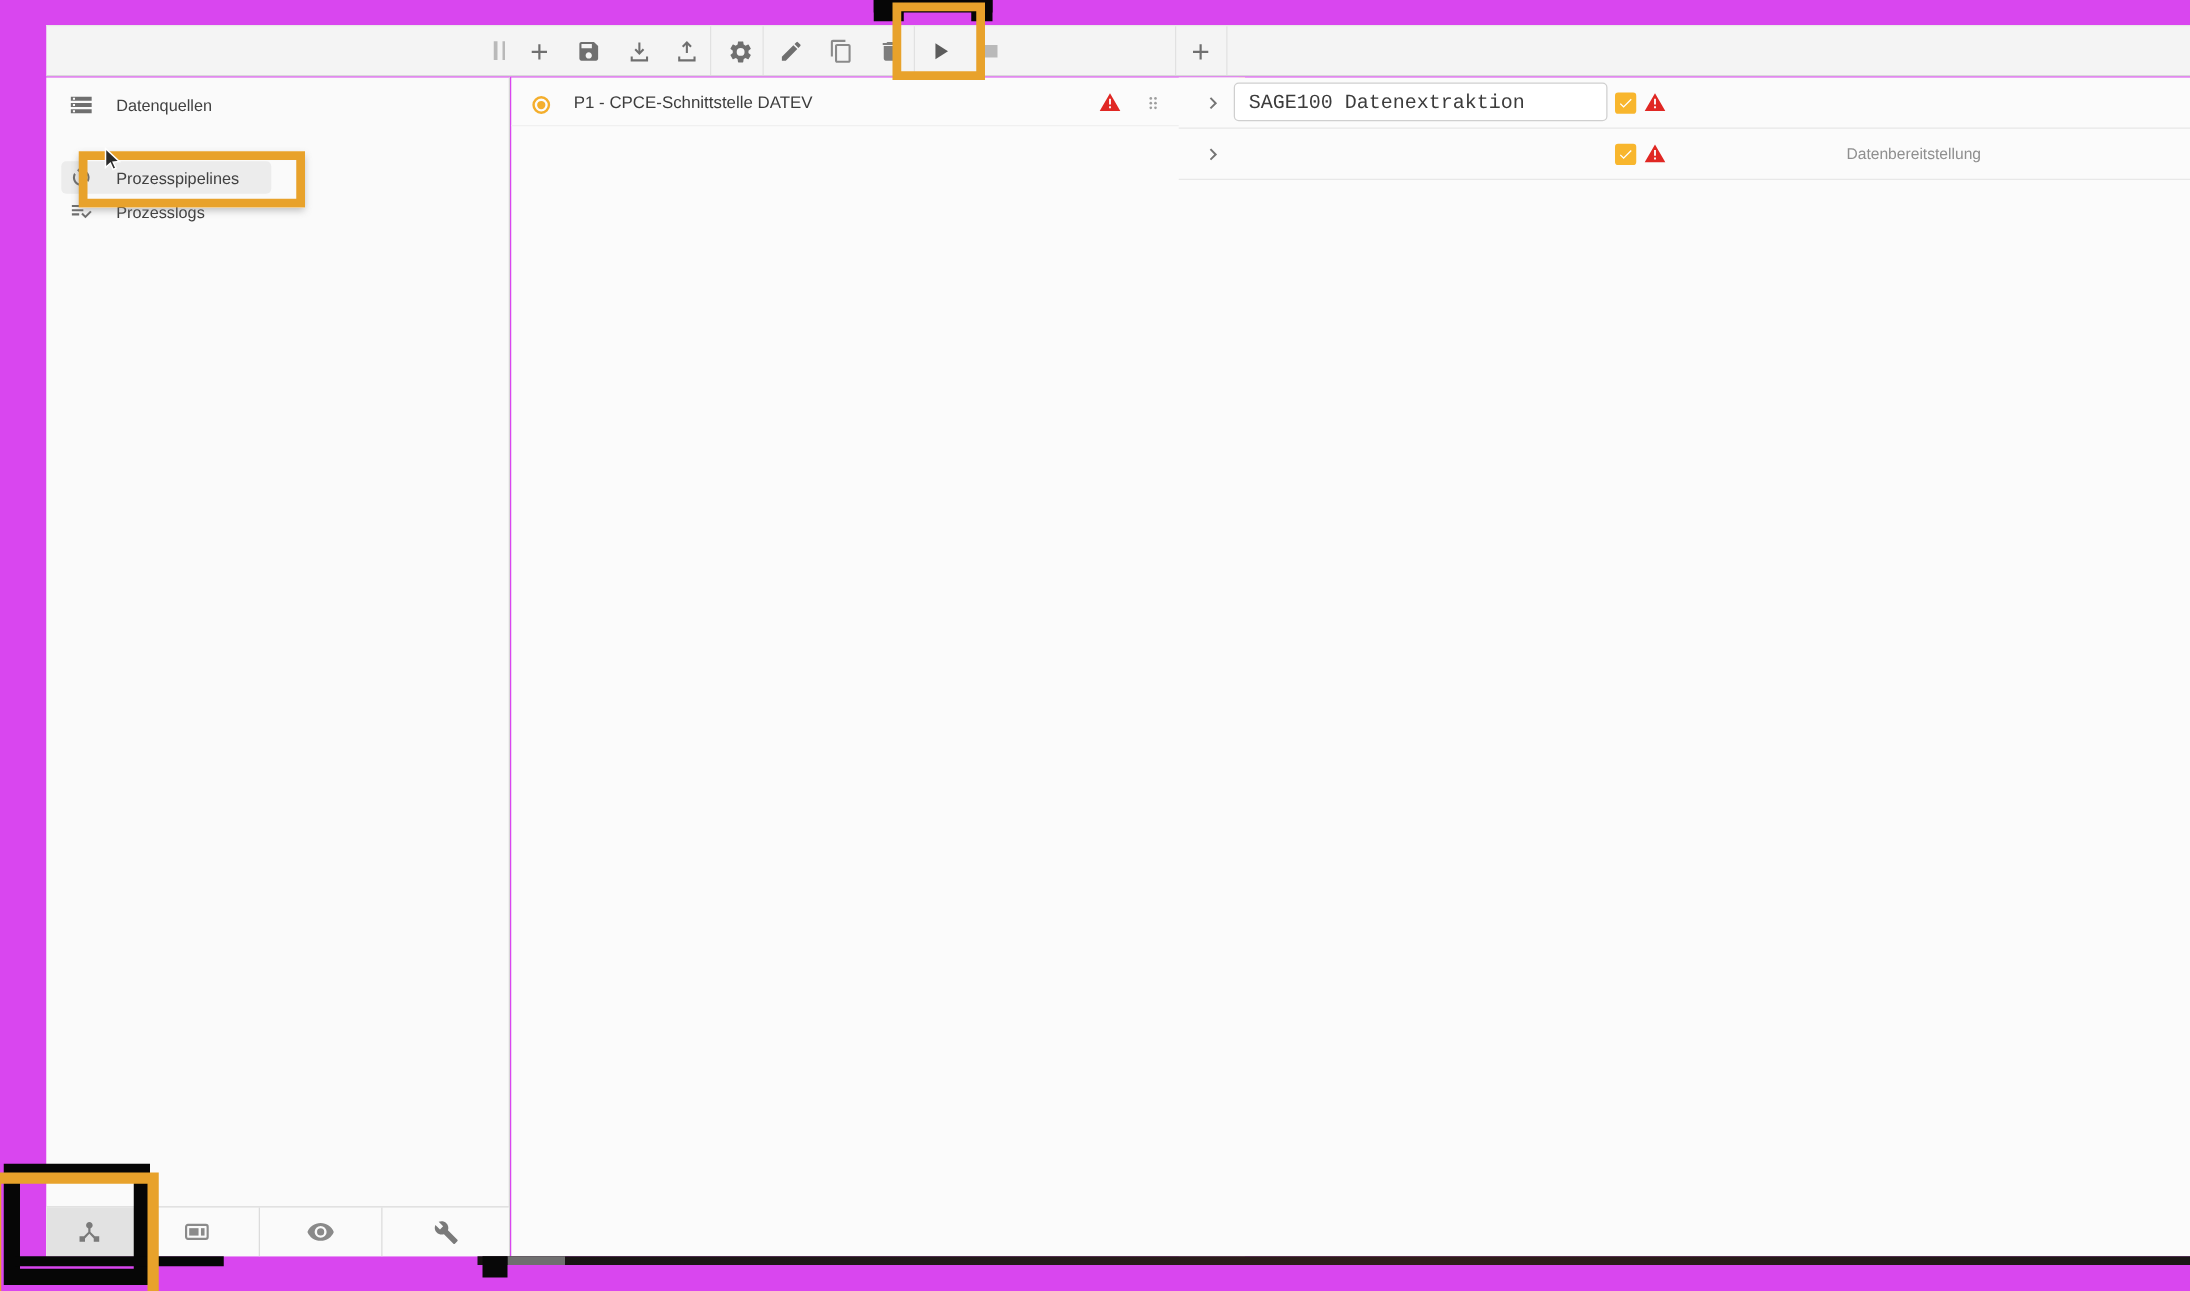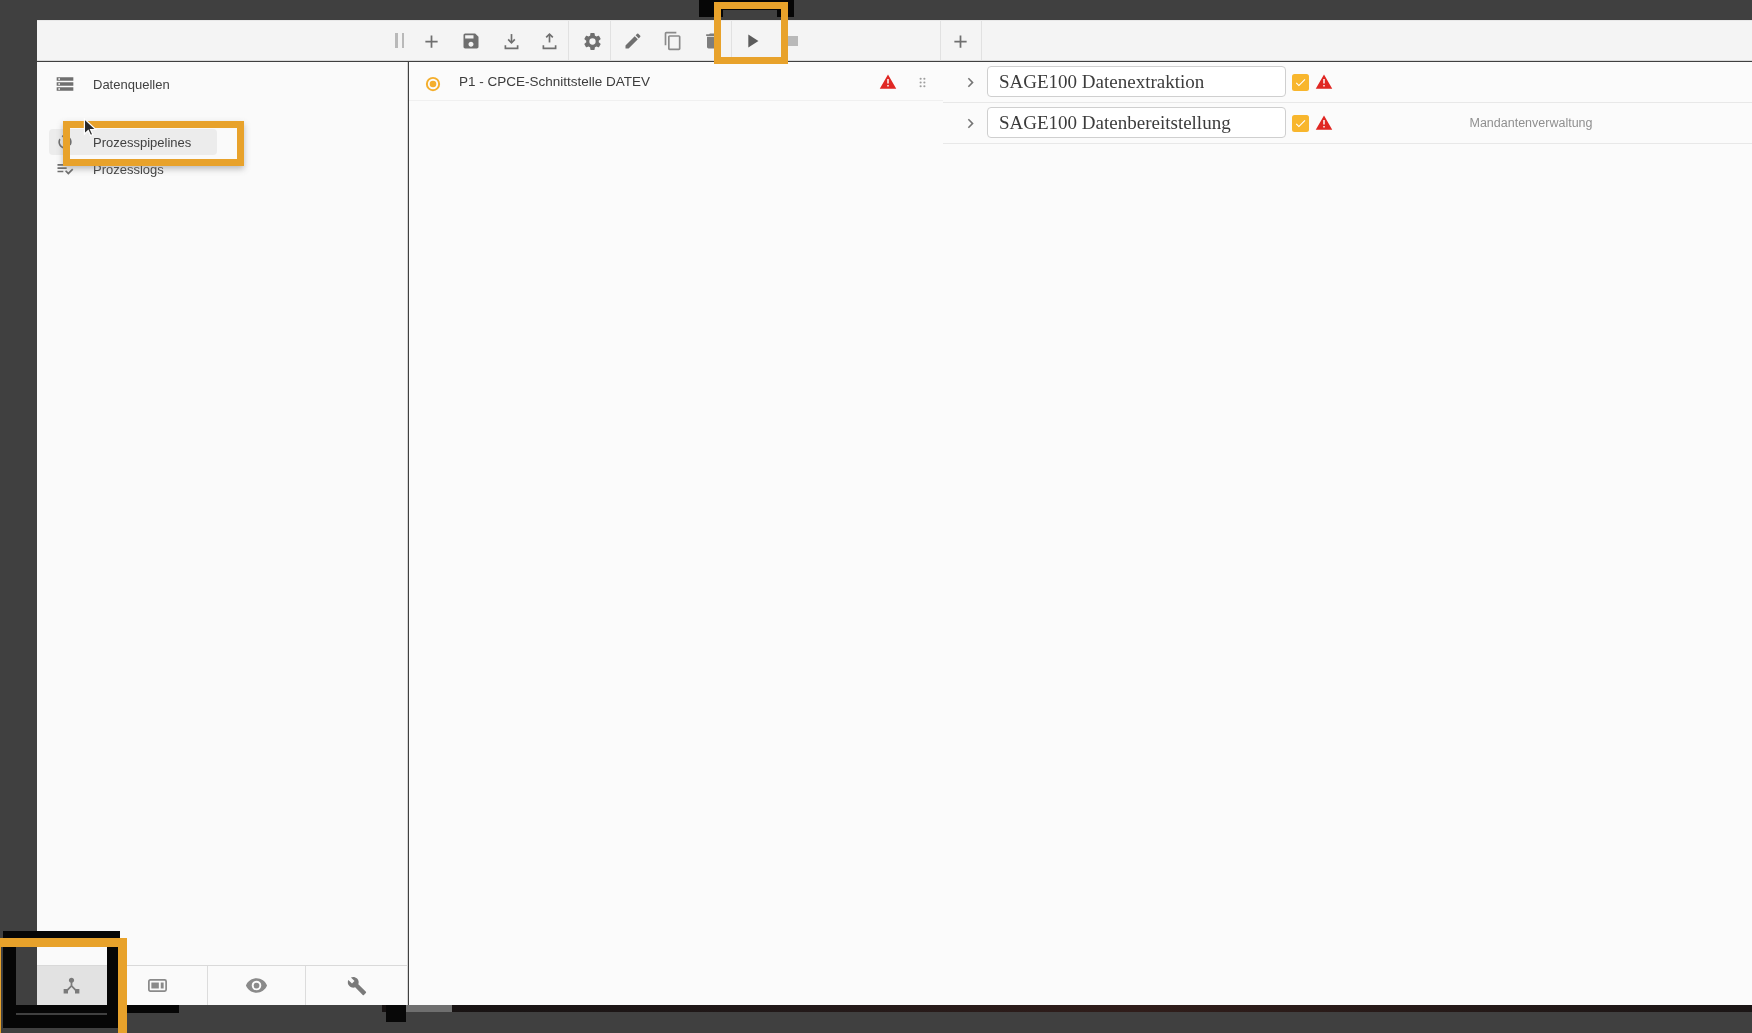--- a/index.html
+++ b/index.html
@@ -1,18 +1,18 @@
 <!DOCTYPE html>
 <html><head>
 <meta charset="utf-8">
 <style>
   * { box-sizing: border-box; margin: 0; padding: 0; }
   html,body { background:#fff; }
   body { font-family:"Liberation Sans", sans-serif; }
-  .screen { position:relative; width:1752px; height:1033px; background:#404040; overflow:hidden; }
+  .screen { position:relative; width:1752px; height:1033px; background:#d946ef; overflow:hidden; }
 
   
   .toolbar { position:absolute; left:37px; top:20px; width:1715px; height:41px;
              background:#f4f4f4; border-top:1px solid #e8e8e8; border-bottom:1px solid #d9d9d9; }
   .tb-btn { position:absolute; top:2px; width:36px; height:36px; display:flex; align-items:center; justify-content:center; cursor:pointer; }
   .tb-sep { position:absolute; top:0; bottom:0; width:1px; background:#e1e1e1; }
   .drag-handle { position:absolute; left:358px; top:12px; width:9px; height:15px; display:flex; justify-content:space-between; }
   .drag-handle i { display:block; width:2.5px; height:15px; background:#b9b9b9; }
 
   
@@ -37,22 +37,22 @@
   .pipe-label { position:absolute; left:50px; top:0; line-height:39px; font-size:13.5px; color:#3c3c3c; }
   .pipe-warn { position:absolute; left:470px; top:11px; }
   .pipe-dots { position:absolute; left:506px; top:12px; cursor:grab; }
 
   
   .right-panel { position:absolute; left:943px; top:62px; width:809px; height:943px; background:#fbfbfb; }
   .step-row { position:absolute; left:0; width:100%; height:41px; border-bottom:1px solid #e8e8e8; }
   .step-row.r0 { top:0; } .step-row.r1 { top:41px; }
   .step-chevron { position:absolute; left:18px; top:11px; cursor:pointer; }
   .step-input { position:absolute; left:44px; top:4px; width:299px; height:31px; background:#fff;
-                border:1px solid #cfcfcf; border-radius:4px; padding:0 11px; font-size:19px; color:#3c3c3c;
-                font-family:Liberation Serif, serif; outline:none; }
+                border:1px solid #cfcfcf; border-radius:4px; padding:0 11px; font-size:16px; color:#3c3c3c;
+                font-family:Liberation Mono, monospace; outline:none; }
   .step-check { position:absolute; left:349px; top:12px; width:17px; height:17px; background:#f8b62d;
                 border-radius:2.5px; display:flex; align-items:center; justify-content:center; cursor:pointer; }
   .step-warn { position:absolute; left:372px; top:11px; }
   .step-type { position:absolute; left:478px; top:0; width:220px; text-align:center; line-height:41px;
                font-size:12.5px; color:#8f8f8f; }
 
   
   .bottom-strip { position:absolute; left:382px; top:1005px; width:1370px; height:7px;
                   background:linear-gradient(90deg,#161212 0%,#221919 30%,#301d1a 55%,#1b1616 100%); }
   .strip-gray { position:absolute; left:406px; top:1005px; width:46px; height:7px; background:#6f6f6f; }
@@ -259,32 +259,31 @@
           </svg>
       </span>
     </div>
 
     <div class="step-row r1">
       <span class="step-chevron">
         <svg width="19" height="19" viewBox="0 0 24 24">
             <path fill="#757575" d="M10 6L8.59 7.41 13.17 12l-4.58 4.59L10 18l6-6z"></path>
           </svg>
       </span>
-      <input class="step-input" type="text" value="SAGE100 Datenbereitstellung" style="">
       <span class="step-check">
         <svg width="13" height="13" viewBox="0 0 24 24">
             <path fill="#fff" d="M9 16.2L4.8 12l-1.4 1.4L9 19 21 7l-1.4-1.4z"></path>
           </svg>
       </span>
       <span class="step-warn">
         <svg width="18" height="18" viewBox="0 0 24 24">
             <path fill="#e02723" d="M1 21h22L12 2 1 21zm12-3h-2v-2h2v2zm0-4h-2v-6h2v6z"></path>
           </svg>
       </span>
-      <span class="step-type">Mandantenverwaltung</span>
+      <span class="step-type">Datenbereitstellung</span>
     </div>
   </div>
 
   <div class="bottom-strip"></div>
   <div class="strip-gray"></div>
   <div class="strip-nub"></div>
 
   <div class="ann ann-black ann-play-bar"></div>
   <div class="ann ann-black ann-play-stub-l"></div>
   <div class="ann ann-black ann-play-stub-r"></div>

